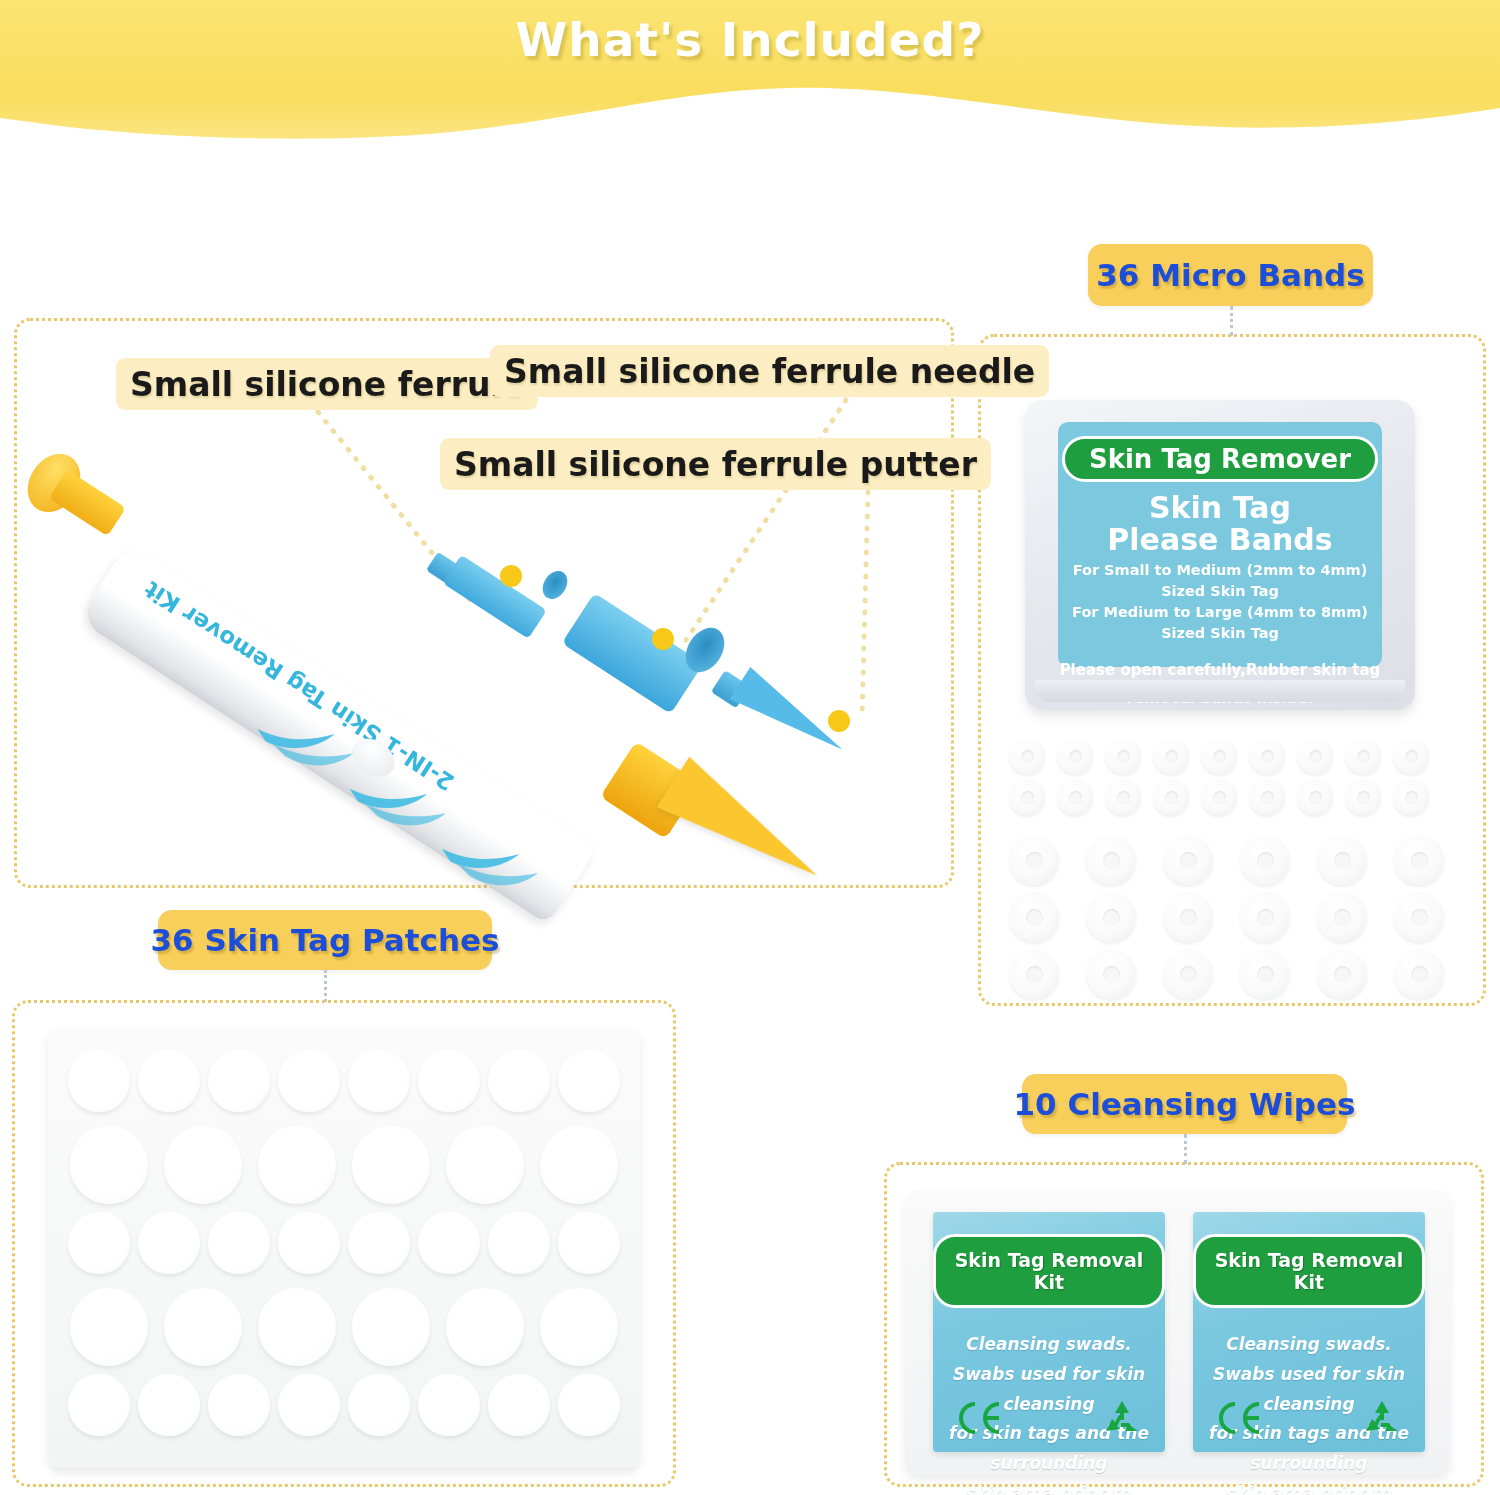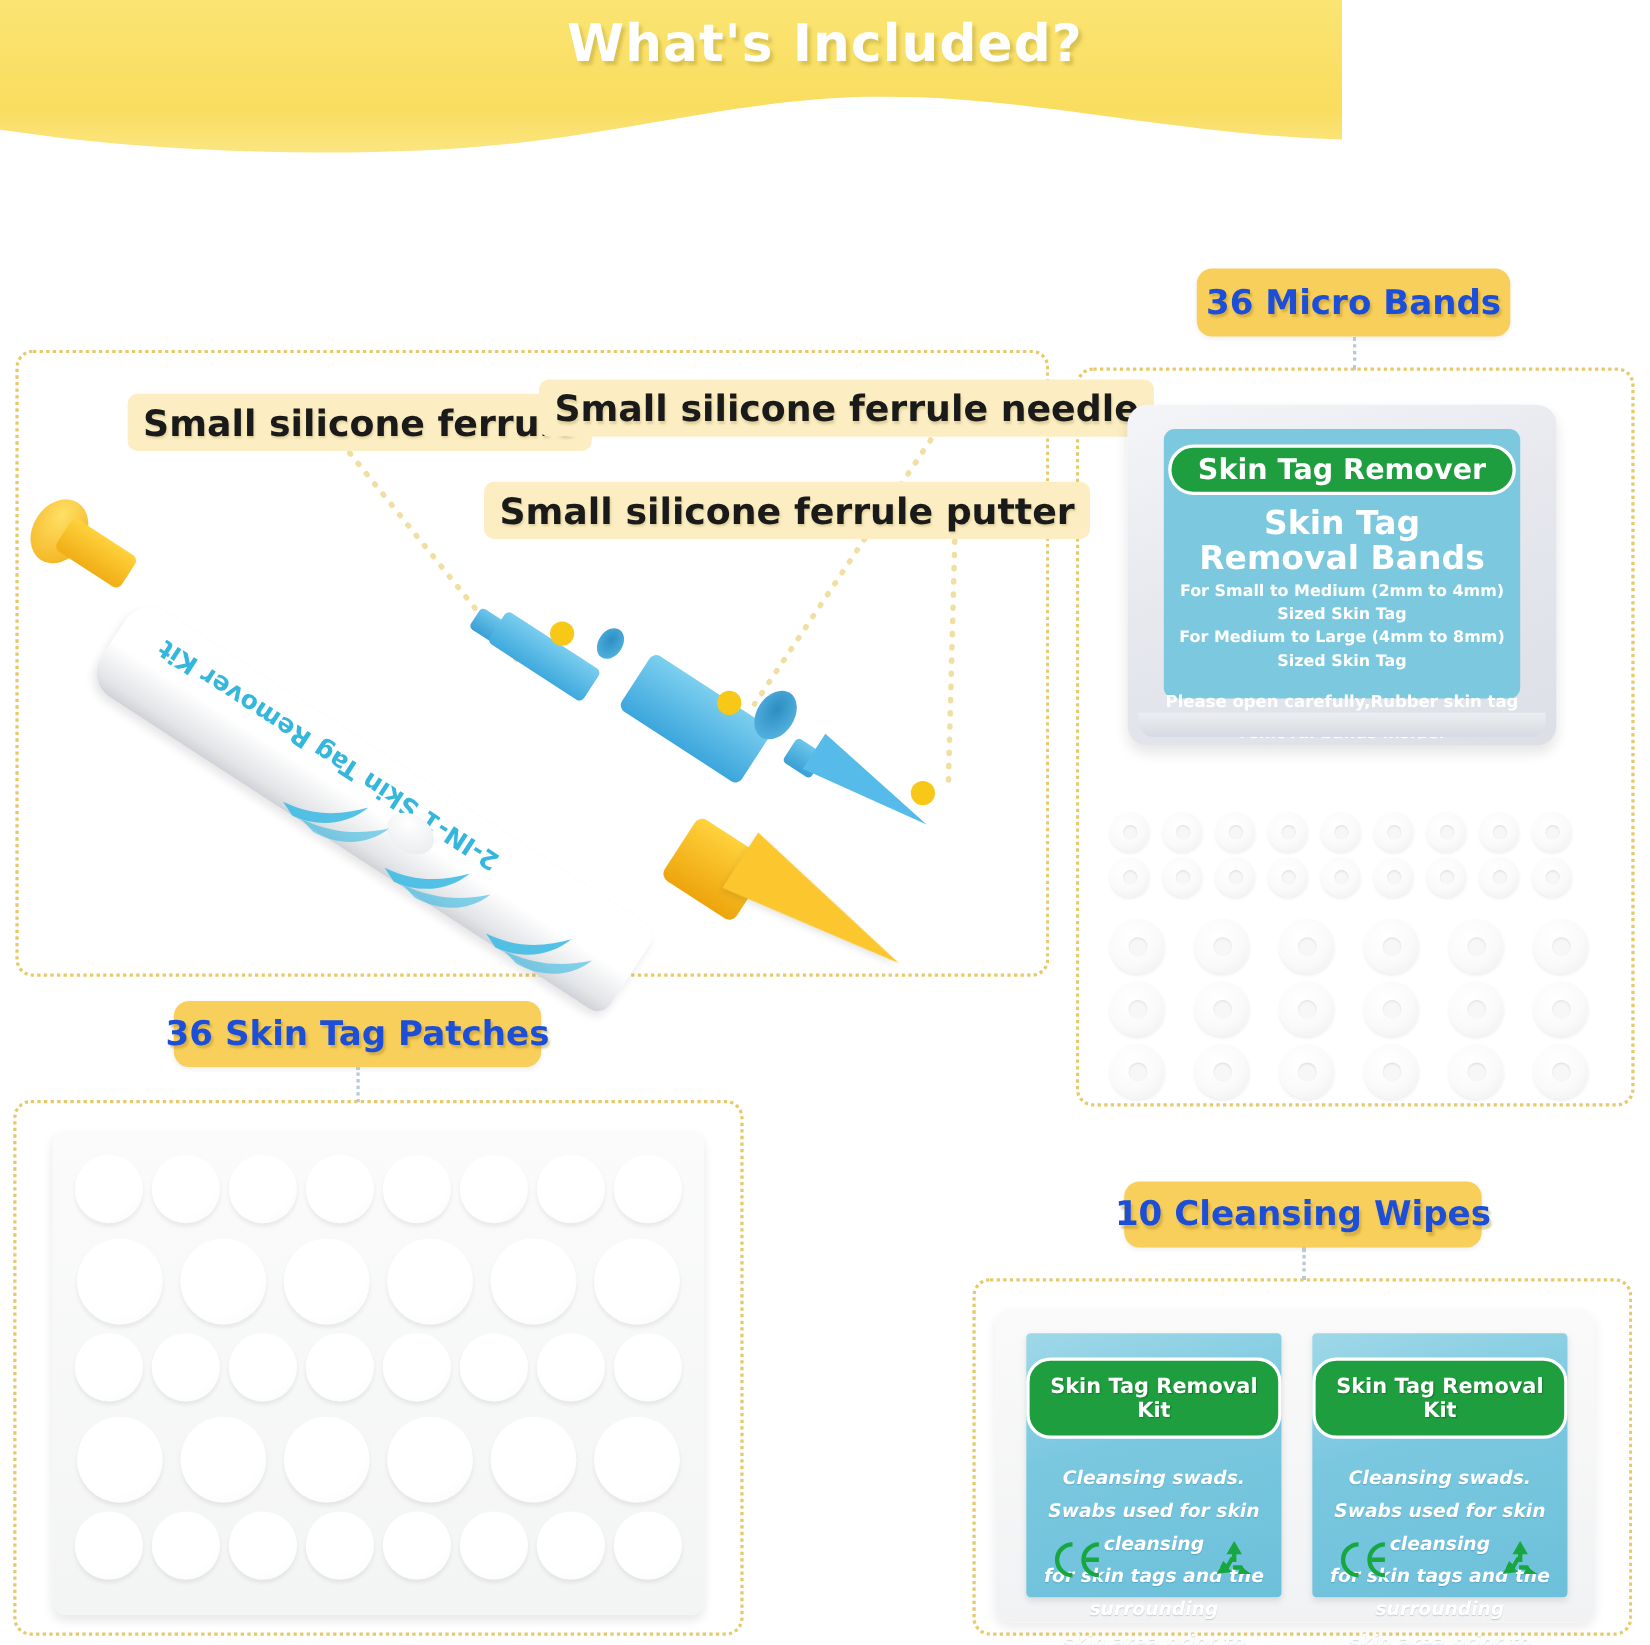--- a/index.html
+++ b/index.html
@@ -4,21 +4,21 @@
 <style>
   * { margin:0; padding:0; box-sizing:border-box; }
   body {
     width:1500px; height:1495px; position:relative;
     background:#ffffff; overflow:hidden;
     font-family:"Liberation Sans", sans-serif;
   }
 
   
   .header-banner{
-    position:absolute; left:0; top:0; width:1220px; height:150px;
+    position:absolute; left:0; top:0; width:1500px; height:150px;
     overflow:hidden;
   }
   .header-wave{ position:absolute; left:0; top:0; width:1500px; height:150px; }
   .header-title{
     position:absolute; left:0; top:12px; width:1500px;
     text-align:center; color:#ffffff;
     font-size:47px; font-weight:bold; letter-spacing:1px;
     text-shadow:3px 4px 3px rgba(190,170,60,0.55);
     font-family:"DejaVu Sans", sans-serif;
   }
@@ -160,21 +160,21 @@
     border-bottom:19px solid transparent;
     transform:rotate(33deg); transform-origin:left center;
   }
   .dot-marker{
     position:absolute; width:22px; height:22px; border-radius:50%;
     background:#f8c818;
   }
 
   
   .case-outer{
-    position:absolute; left:1025px; top:368px; width:390px; height:310px;
+    position:absolute; left:1025px; top:400px; width:390px; height:310px;
     background:linear-gradient(160deg,#f4f5f8 0%,#e6e8ee 45%,#dcdfe6 100%);
     border-radius:18px;
     box-shadow:0 6px 12px rgba(0,0,0,0.10);
   }
   .case-label{
     position:absolute; left:33px; top:22px; width:324px; height:245px;
     background:#7cc9df; border-radius:10px;
     text-align:center; padding-top:14px;
   }
   .badge-green{
@@ -333,21 +333,21 @@
 <div class="dot-marker" style="left:652px; top:628px;"></div>
 
 <div class="att att-needle-stub"></div>
 <div class="att att-needle"></div>
 <div class="dot-marker" style="left:828px; top:710px;"></div>
 
 <div class="case-outer">
   <div class="case-label">
     <div class="badge-green">Skin Tag Remover</div>
     <div class="case-h1">Skin Tag</div>
-    <div class="case-h1">Removal Bands</div>
+    <div class="case-h1">Please Bands</div>
     <div class="case-sub">For Small to Medium (2mm to 4mm) Sized Skin Tag</div>
     <div class="case-sub" style="margin-top:0;">For Medium to Large (4mm to 8mm) Sized Skin Tag</div>
     <div class="case-note">Please open carefully,Rubber skin tag</div>
     <div class="case-note" style="margin-top:2px;">removal bands inside.</div>
   </div>
   <div class="case-lip"></div>
 </div>
 
 <div id="bands-rings">
     <div class="ring-row" style="left: 1009px; top: 738px; gap: 12px;">

